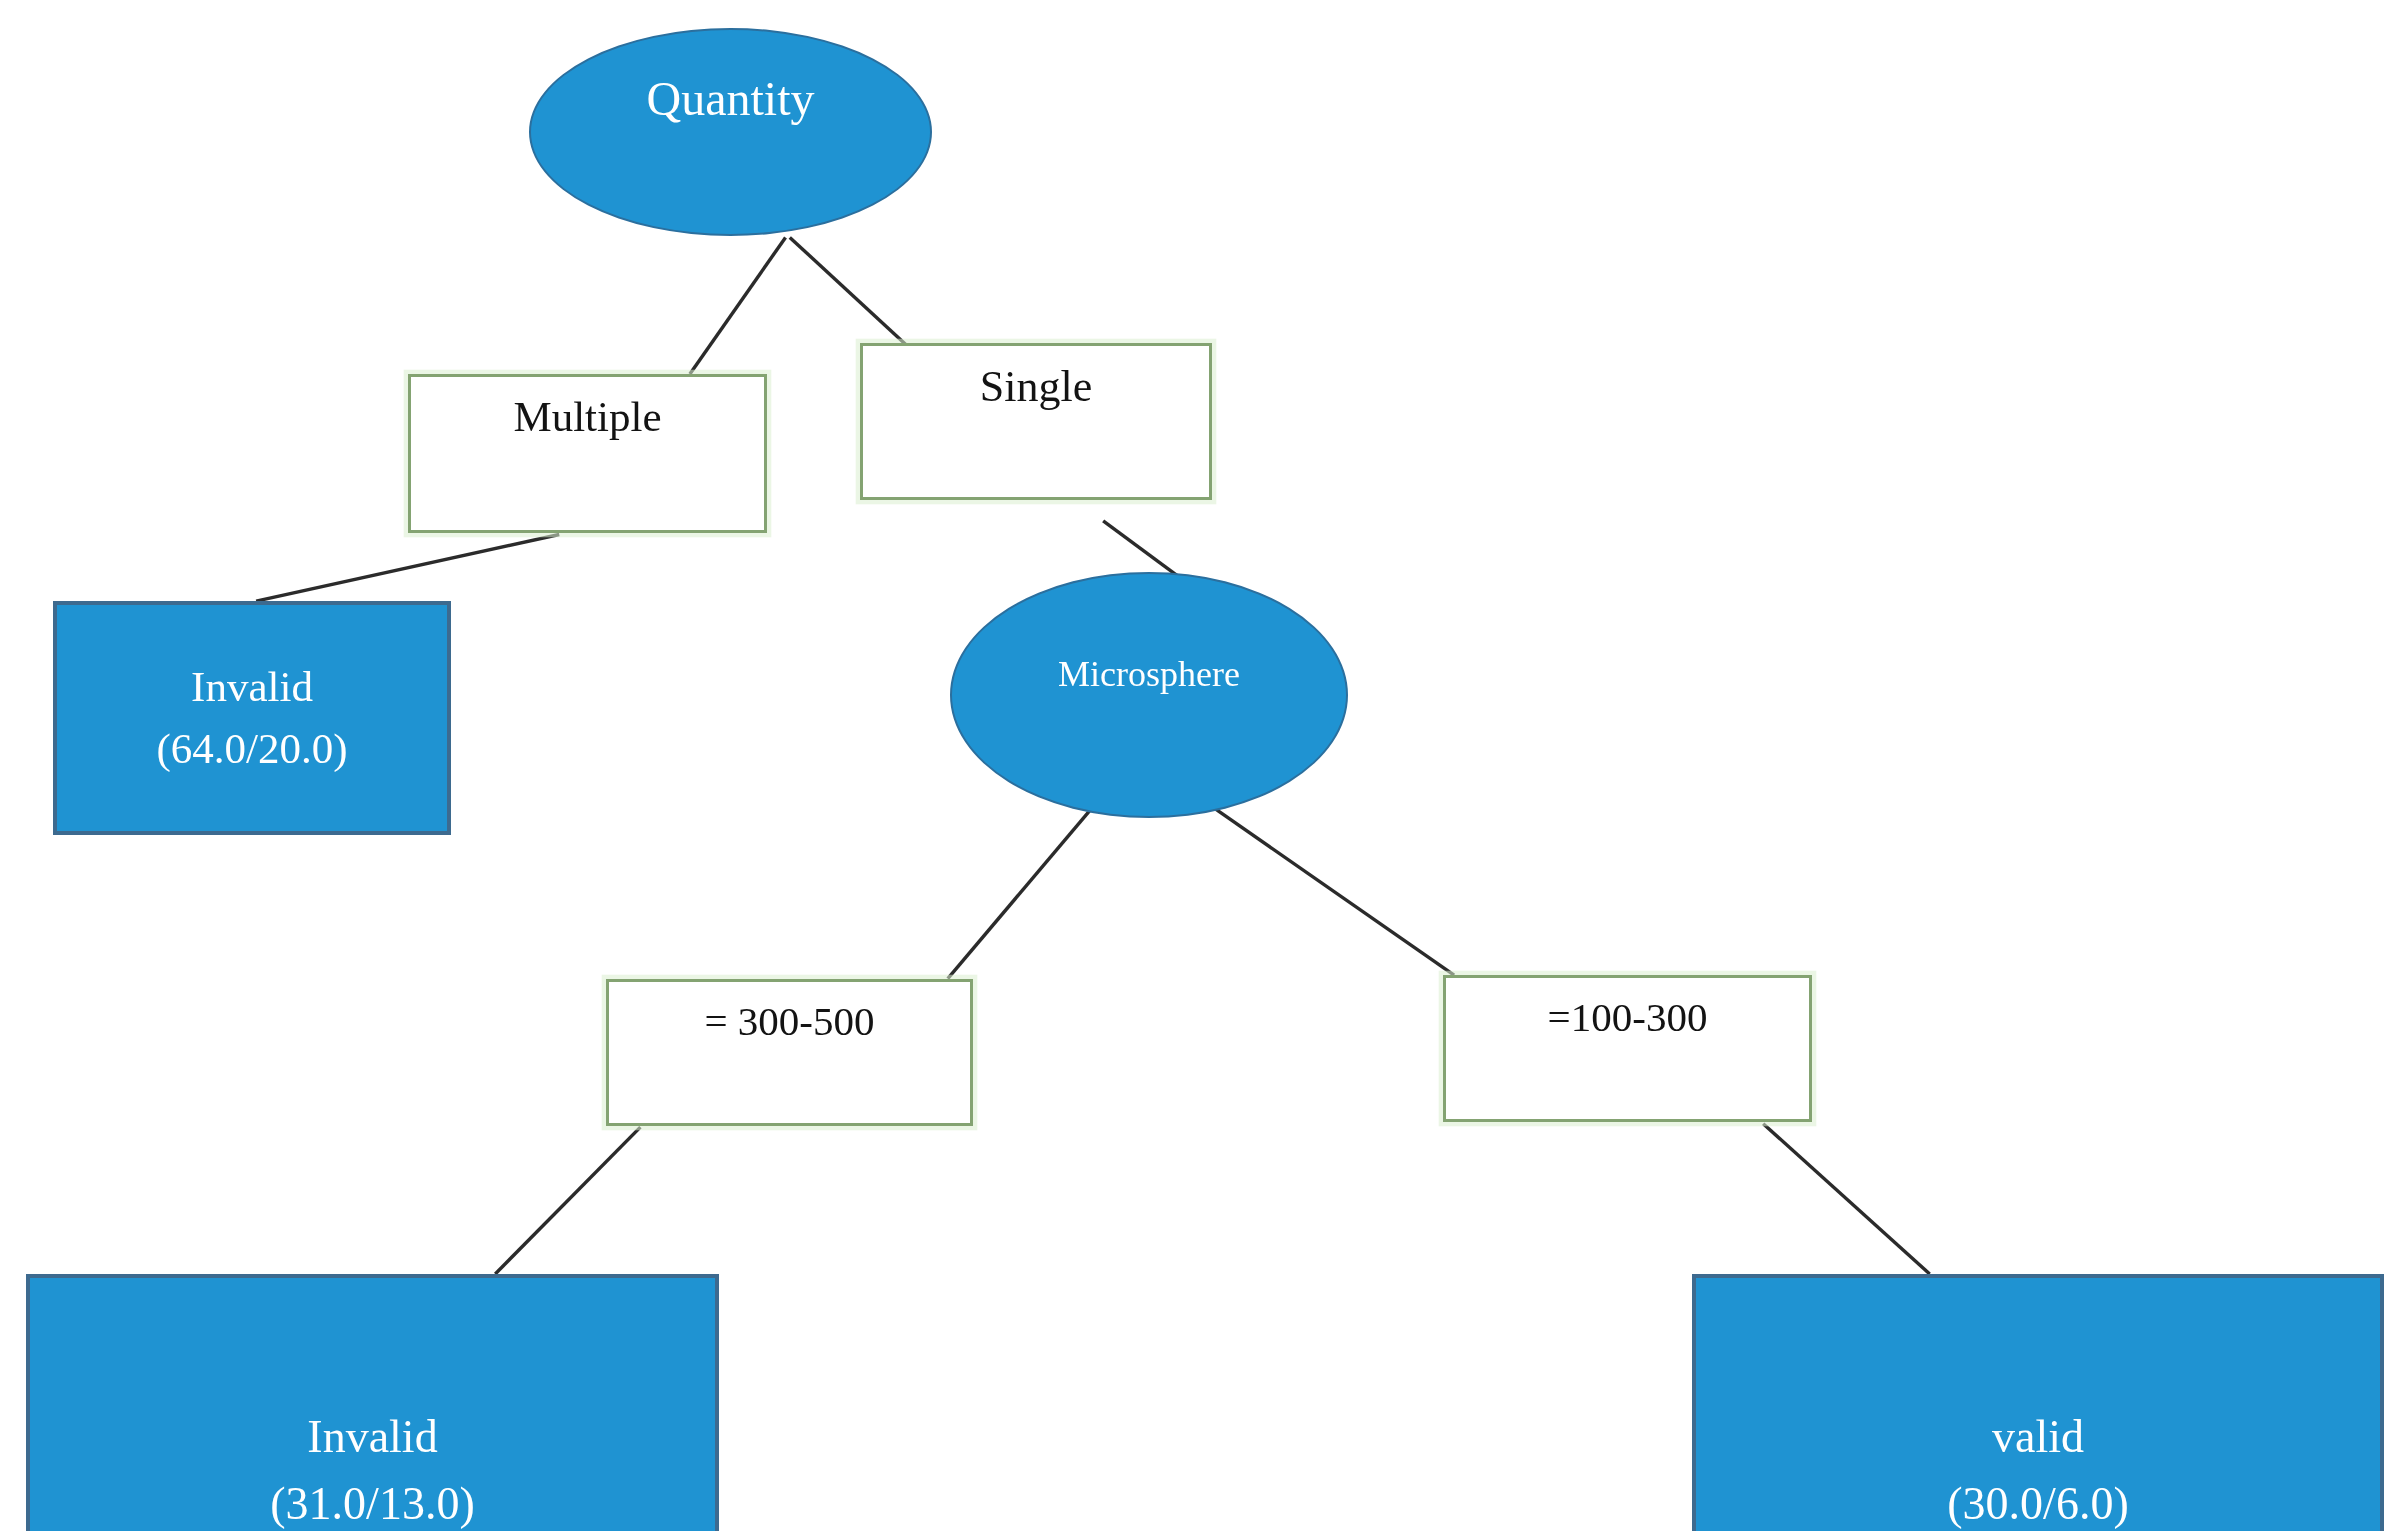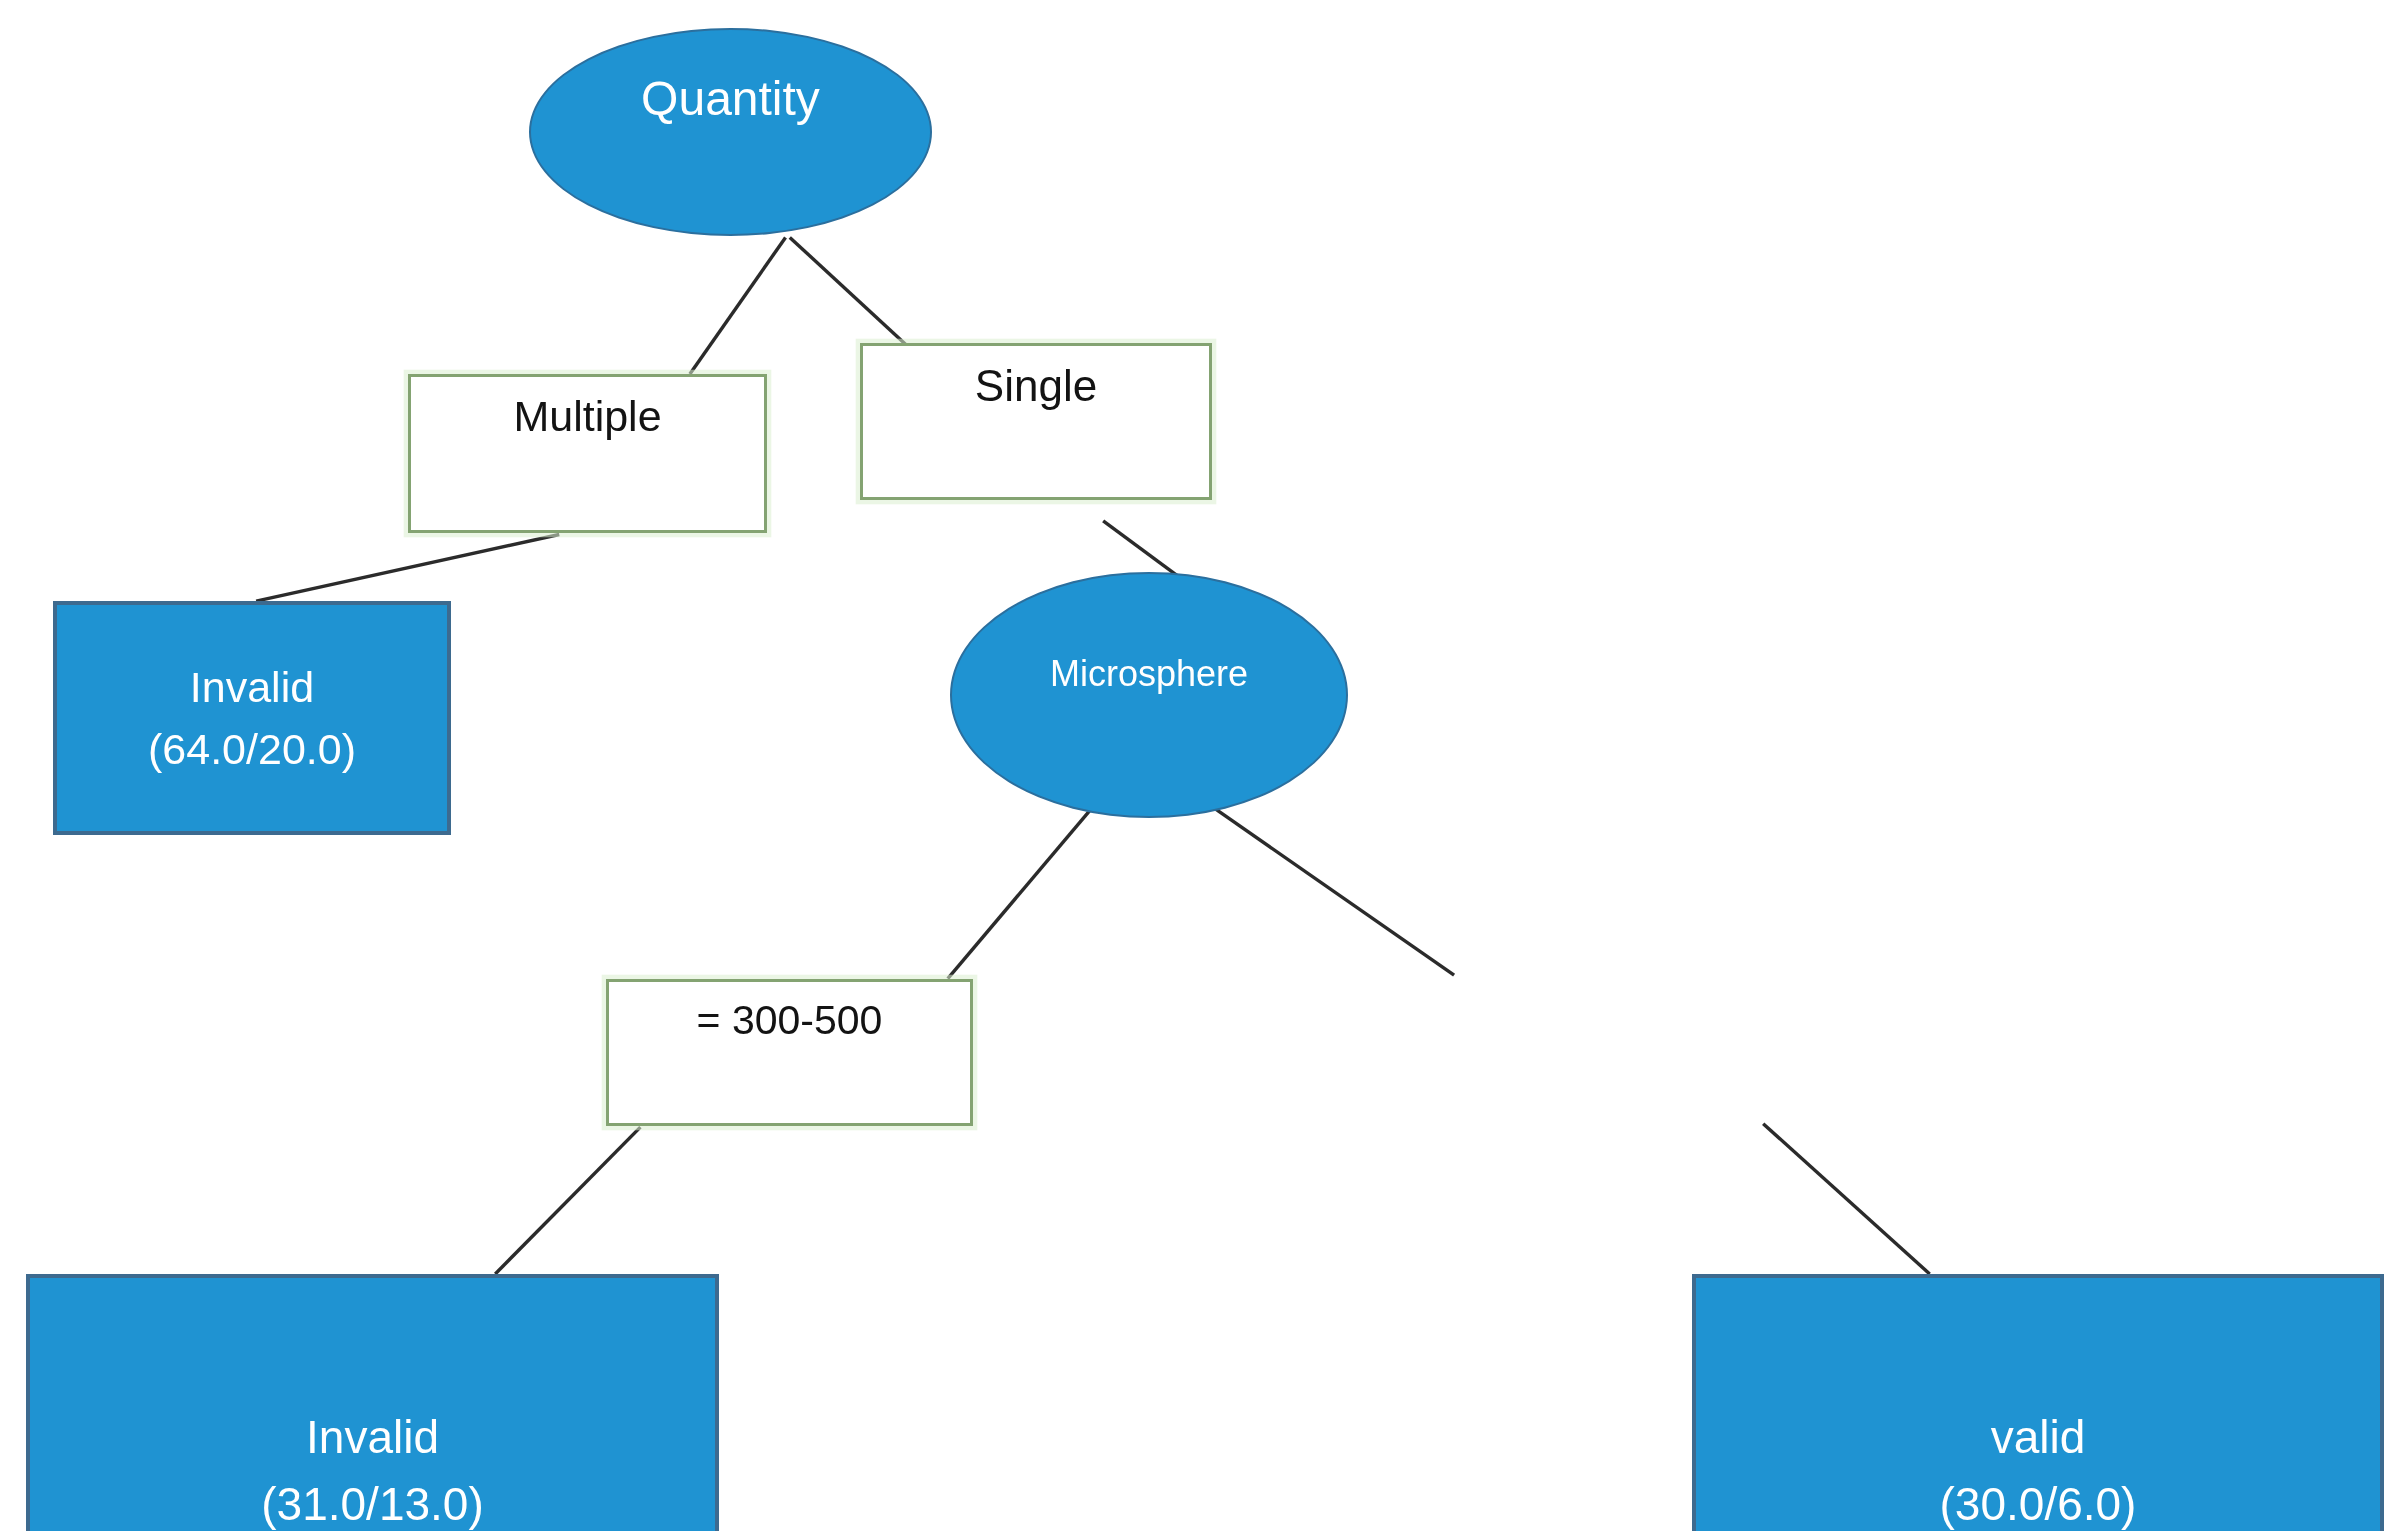--- a/index.html
+++ b/index.html
@@ -6,21 +6,21 @@
     margin: 0;
     padding: 0;
     background: #ffffff;
   }
   #canvas {
     position: relative;
     width: 2401px;
     height: 1531px;
     background: #ffffff;
     overflow: hidden;
-    font-family: Liberation Sans, sans-serif;
+    font-family: Liberation Serif, serif;
   }
   #edges {
     position: absolute;
     left: 0;
     top: 0;
     width: 2401px;
     height: 1531px;
     pointer-events: none;
   }
 
@@ -102,20 +102,23 @@
   </div>
 
   <div class="edge-label" id="label-single" style="left: 860px; top: 343px; width: 352px; height: 157px; font-size: 44px;">
     <span>Single</span>
   </div>
 
   <div class="edge-label" id="label-300500" style="left: 598px; top: 979px; width: 367px; height: 147px; font-size: 41px; margin-left: 8px;">
     <span>= 300-500</span>
   </div>
 
+  <div class="edge-label" id="label-100300" style="left: 1443px; top: 975px; width: 369px; height: 147px; font-size: 41px;">
+    <span>=100-300</span>
+  </div>
 
   <div class="node-leaf" id="leaf-0" style="left: 53px; top: 601px; width: 398px; height: 234px; font-size: 43px;">
     <span class="leaf-title">Invalid</span>
     <span class="leaf-counts">(64.0/20.0)</span>
   </div>
 
   <div class="node-leaf" id="leaf-1" style="left: 26px; top: 1274px; width: 693px; height: 393px; font-size: 46px;">
     <span class="leaf-title">Invalid</span>
     <span class="leaf-counts">(31.0/13.0)</span>
   </div>

